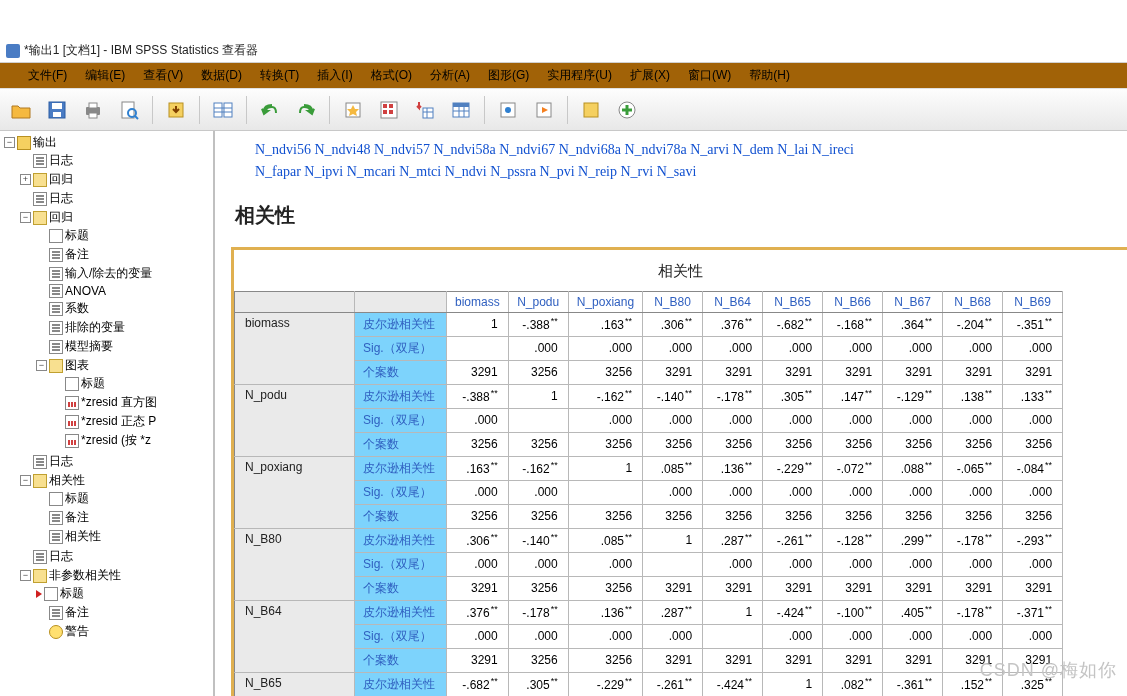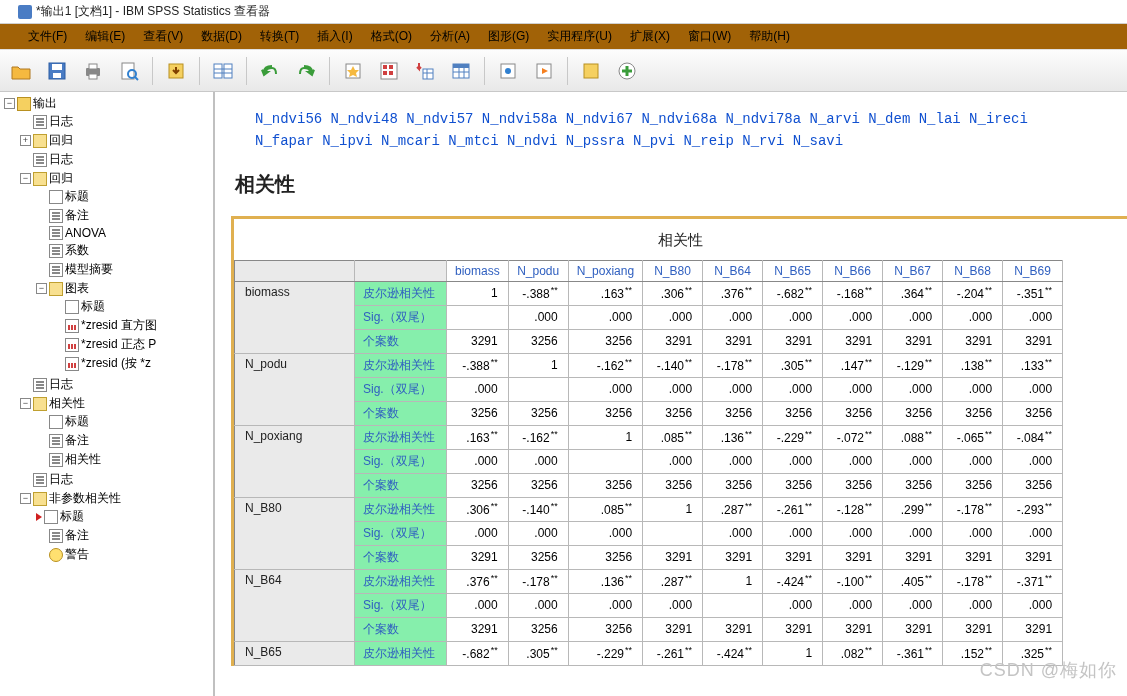--- a/index.html
+++ b/index.html
@@ -1,17 +1,17 @@
 <!DOCTYPE html>
 <html><head>
 <meta charset="utf-8">
 <style>
 * { box-sizing: border-box; margin: 0; padding: 0; }
 body { font-family: "Microsoft YaHei", Arial, sans-serif; font-size: 12px; background: #fff; width: 1127px; height: 696px; overflow: hidden; position: relative; }
-.titlebar { background: #fff; border-bottom: 1px solid #d0d0d0; padding: 3px 18px; color: #222; font-size: 12px; display: flex; align-items: center; gap: 4px; }
+.titlebar { background: #fff; border-bottom: 1px solid #d0d0d0; padding: 3px 6px; color: #222; font-size: 12px; display: flex; align-items: center; gap: 4px; margin-top: 39px; }
 .titlebar .app-icon { width: 14px; height: 14px; background: #4a7cc4; border-radius: 2px; display: inline-block; }
 .menubar { background: #a16207; padding: 2px 20px; display: flex; gap: 2px; border-bottom: 1px solid #e0e0e0; }
 .menubar span { padding: 2px 8px; cursor: default; }
 .toolbar { background: linear-gradient(#fdfdfd,#e8e8e8); border-bottom: 1px solid #c8c8c8; padding: 3px 6px; display: flex; gap: 6px; align-items: center; height: 42px; }
 .tbtn { width: 30px; height: 30px; border: 1px solid transparent; border-radius: 3px; display: flex; align-items: center; justify-content: center; }
 .tsep { width: 1px; height: 28px; background: #c8c8c8; margin: 0 2px; }
 .workspace { display: flex; height: calc(100% - 82px); }
 .outline { width: 215px; border-right: 2px solid #c0c0c0; background: #fff; overflow: auto; font-size: 12px; padding: 2px; }
 .tree ul { list-style: none; padding-left: 16px; }
 .tree > ul { padding-left: 2px; }
@@ -24,30 +24,30 @@
 .ico-folder { background: #f8e090; border: 1px solid #c0a030; }
 .ico-log { background: #fff; border: 1px solid #888; position: relative; }
 .ico-log::after { content: ""; position: absolute; left: 2px; top: 2px; right: 2px; height: 2px; background: #888; box-shadow: 0 3px 0 #888, 0 6px 0 #888; }
 .ico-title { background: #fff; border: 1px solid #888; }
 .ico-chart { background: #fff; border: 1px solid #888; position: relative; }
 .ico-chart::after { content: ""; position: absolute; left: 2px; bottom: 2px; width: 2px; height: 5px; background: #d04040; box-shadow: 3px 0 0 #d04040, 6px 0 0 #d04040; }
 .ico-warn { background: #ffe070; border: 1px solid #b89020; border-radius: 50%; }
 .arrow-red { width: 0; height: 0; border-top: 4px solid transparent; border-bottom: 4px solid transparent; border-left: 6px solid #d02020; display: inline-block; }
 .viewer { flex: 1; overflow: auto; padding: 0 0 10px 10px; }
 .viewer-inner { min-width: 900px; }
-.syntax { font-family: Liberation Mono, monospace; font-size: 14px; color: #1050d0; padding: 16px 0 8px 30px; line-height: 1.6; }
+.syntax { font-family: Liberation Serif, serif; font-size: 14px; color: #1050d0; padding: 8px 0 8px 30px; line-height: 1.6; }
 .section-title { font-size: 20px; font-weight: bold; color: #222; padding: 10px 0 18px 10px; }
 .table-wrap { border-top: 3px solid #e0b050; border-left: 3px solid #e0b050; margin-left: 6px; padding: 8px 0 0 0; }
 .table-title { text-align: center; font-size: 15px; padding: 4px 0 10px 0; color: #222; }
 table.corr { border-collapse: collapse; font-size: 12px; }
 table.corr th, table.corr td { border: 1px solid #b8b8b8; padding: 3px 8px; white-space: nowrap; }
 table.corr thead th { background: #fff; color: #3060c0; text-align: center; font-weight: normal; border-top: 1px solid #888; border-bottom: 1px solid #888; }
 table.corr thead th:first-child, table.corr thead th:nth-child(2) { background: #eaeaea; border-left: 1px solid #888; }
 table.corr tbody th.var { background: #eaeaea; text-align: left; vertical-align: top; font-weight: normal; color: #222; border-left: 1px solid #888; padding-left: 10px; width: 120px; }
-table.corr tbody th.stat { background: #86efac; text-align: left; font-weight: normal; color: #3060c0; padding-left: 8px; width: 92px; }
+table.corr tbody th.stat { background: #7dd3fc; text-align: left; font-weight: normal; color: #3060c0; padding-left: 8px; width: 92px; }
 table.corr tbody td { text-align: right; padding-right: 10px; min-width: 60px; }
 .ss { font-size: 9px; vertical-align: super; padding-left: 1px; }
 .watermark { position: absolute; right: 10px; bottom: 14px; color: #c4c4c4; font-size: 18px; letter-spacing: 1px; pointer-events: none; text-align: center; }
 </style>
 </head>
 <body>
 
 <div class="titlebar">
   <span class="app-icon"></span>
   <span>*输出1 [文档1] - IBM SPSS Statistics 查看器</span>
@@ -233,28 +233,42 @@
                   <div class="row">
                     <span class="sp"></span>
                     <span class="ico ico-log"></span>
                     <span>备注</span>
                   </div>
                 </li>
               <li>
                   <div class="row">
                     <span class="sp"></span>
                     <span class="ico ico-log"></span>
+                    <span>输入/除去的变量</span>
+                  </div>
+                </li>
+              <li>
+                  <div class="row">
+                    <span class="sp"></span>
+                    <span class="ico ico-log"></span>
                     <span>ANOVA</span>
                   </div>
                 </li>
               <li>
                   <div class="row">
                     <span class="sp"></span>
                     <span class="ico ico-log"></span>
                     <span>系数</span>
+                  </div>
+                </li>
+              <li>
+                  <div class="row">
+                    <span class="sp"></span>
+                    <span class="ico ico-log"></span>
+                    <span>排除的变量</span>
                   </div>
                 </li>
               <li>
                   <div class="row">
                     <span class="sp"></span>
                     <span class="ico ico-log"></span>
                     <span>模型摘要</span>
                   </div>
                 </li>
               <li>

